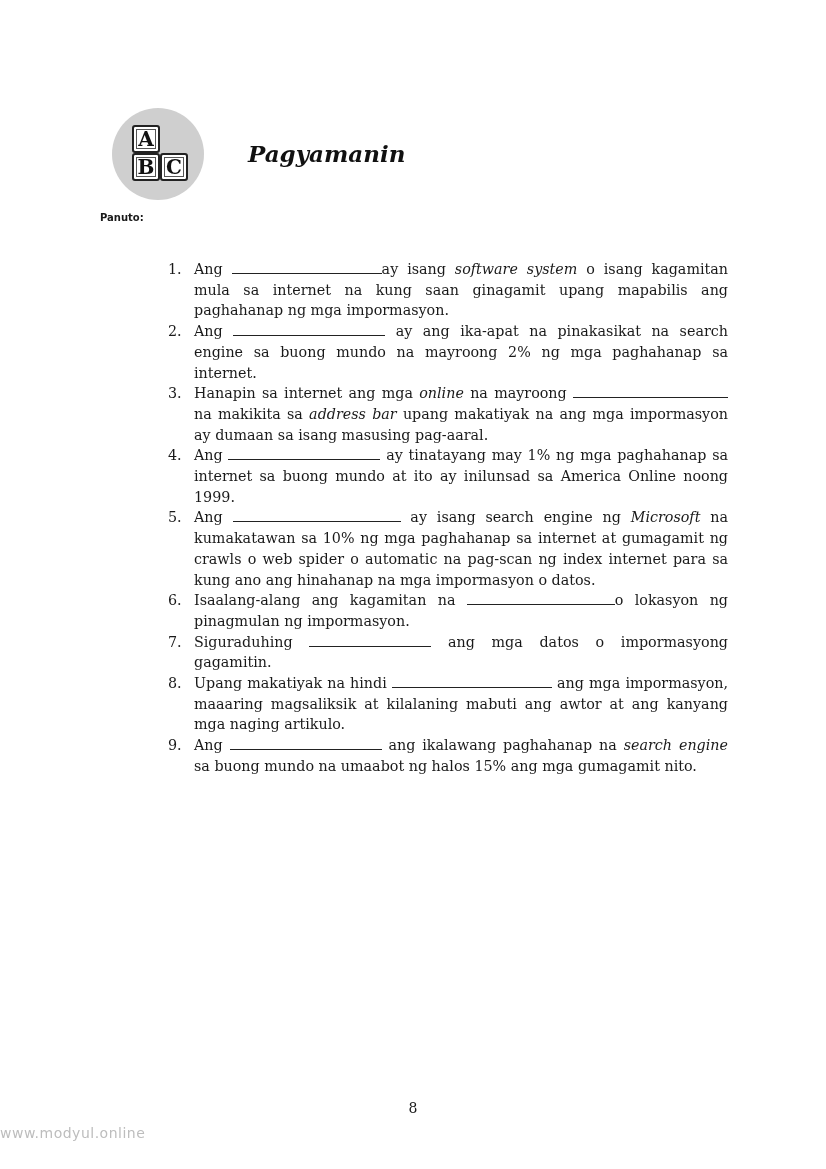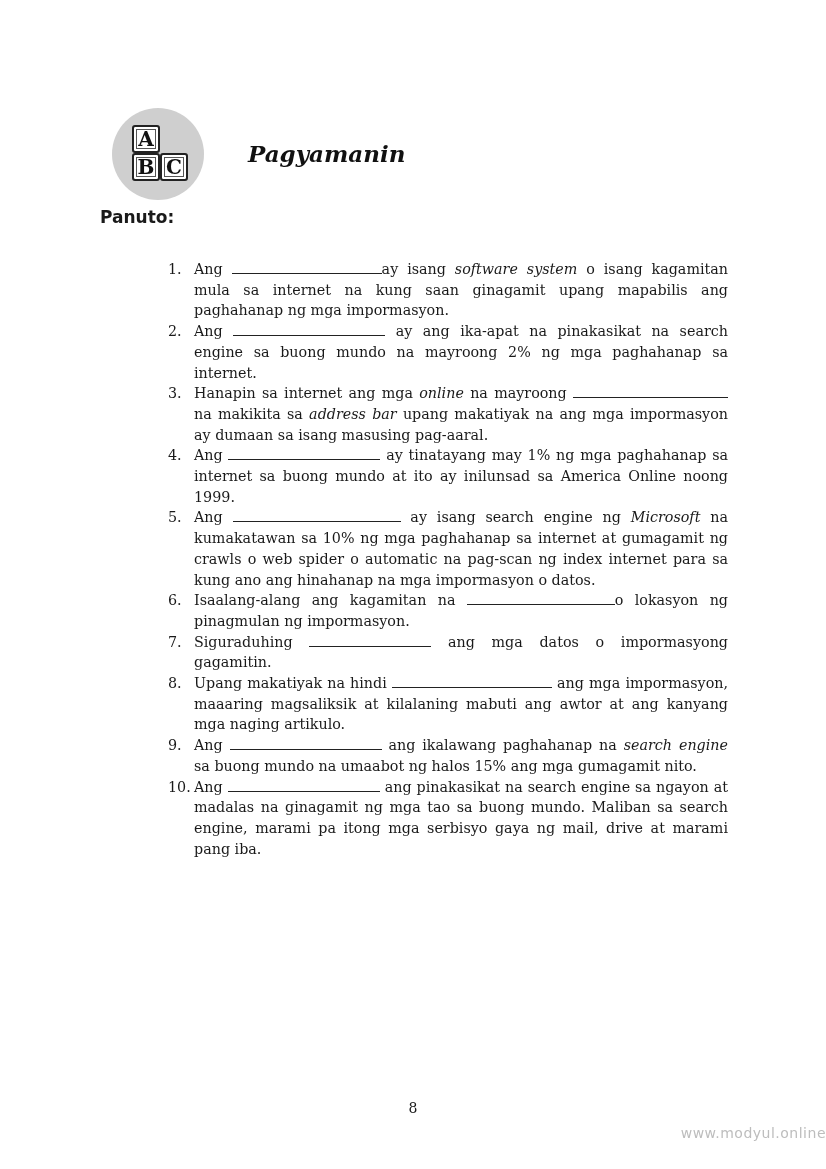--- a/index.html
+++ b/index.html
@@ -9,32 +9,32 @@
   .logo { width: 92px; height: 92px; border-radius: 50%; background: #cfcfcf; position: relative; }
   .block { position: absolute; width: 24px; height: 24px; background: #fff; border: 2px solid #222;
            border-radius: 3px; box-shadow: inset 0 0 0 2px #fff, inset 0 0 0 3px #555;
            font-family: "DejaVu Serif", serif; font-weight: bold; font-size: 20px; line-height: 24px; text-align: center; color: #111; }
   .blk-a { left: 20px; top: 17px; }
   .blk-b { left: 20px; top: 45px; }
   .blk-c { left: 48px; top: 45px; }
   .title { position: absolute; left: 224px; top: 140px; font-family: "DejaVu Serif", serif; font-style: italic;
            font-weight: bold; font-size: 23px; color: #111; margin-left: 24px; }
   .directions { position: absolute; left: 100px; top: 207px; width: 628px; font-size: 14.3px; line-height: 21px; }
-  .directions .lbl { font-family: "DejaVu Sans", sans-serif; font-weight: bold; font-size: 17px; position: absolute; left: 0; top: 0; }
+  .directions .lbl { font-family: "DejaVu Sans", sans-serif; font-weight: bold; font-size: 10px; position: absolute; left: 0; top: 0; }
   .directions .txt { margin-left: 68px; text-align: justify; }
   ol.items { position: absolute; left: 168px; top: 259px; width: 560px; margin: 0; padding: 0; list-style: none;
              font-size: 14.3px; line-height: 20.7px; }
   ol.items li { position: relative; padding-left: 26px; text-align: justify; }
   ol.items li .num { position: absolute; left: 0; top: 0; }
   .blank { display: inline-block; border-bottom: 1px solid #222; height: 14px; vertical-align: baseline; }
   .w1 { width: 150px; } .w2 { width: 152px; } .w3 { width: 155px; } .w4 { width: 152px; }
   .w5 { width: 168px; } .w6 { width: 148px; } .w7 { width: 122px; } .w8 { width: 160px; }
   .w9 { width: 152px; } .w10 { width: 152px; }
   .page-num { position: absolute; left: 0; width: 826px; top: 1100px; text-align: center; font-size: 14px; }
-  .watermark { position: absolute; left: 0; width: 826px; top: 1125px; text-align: right;
+  .watermark { position: absolute; left: 0; width: 826px; top: 1125px; text-align: left;
                font-family: "DejaVu Sans", sans-serif; font-size: 14px; color: #bdbdbd; letter-spacing: 0.5px; }
 </style>
 </head>
 <body>
 
 <div class="header">
   <div class="logo">
     <div class="block blk-a">A</div>
     <div class="block blk-b">B</div>
     <div class="block blk-c">C</div>
@@ -76,20 +76,16 @@
     <span>Siguraduhing </span><span class="blank w7"></span><span> ang mga datos o impormasyong gagamitin.</span>
   </li>
   <li>
     <span class="num">8.</span>
     <span>Upang makatiyak na hindi </span><span class="blank w8"></span><span> ang mga impormasyon, maaaring magsaliksik at kilalaning mabuti ang awtor at ang kanyang mga naging artikulo.</span>
   </li>
   <li>
     <span class="num">9.</span>
     <span>Ang </span><span class="blank w9"></span><span> ang ikalawang paghahanap na </span><em>search engine</em><span> sa buong mundo na umaabot ng halos 15% ang mga gumagamit nito.</span>
   </li>
-  <li>
-    <span class="num">10.</span>
-    <span>Ang </span><span class="blank w10"></span><span> ang pinakasikat na search engine sa ngayon at madalas na ginagamit ng mga tao sa buong mundo. Maliban sa search engine, marami pa itong mga serbisyo gaya ng mail, drive at marami pang iba.</span>
-  </li>
 </ol>
 
 <div class="page-num">8</div>
 <div class="watermark">www.modyul.online</div>
 
 </body></html>

